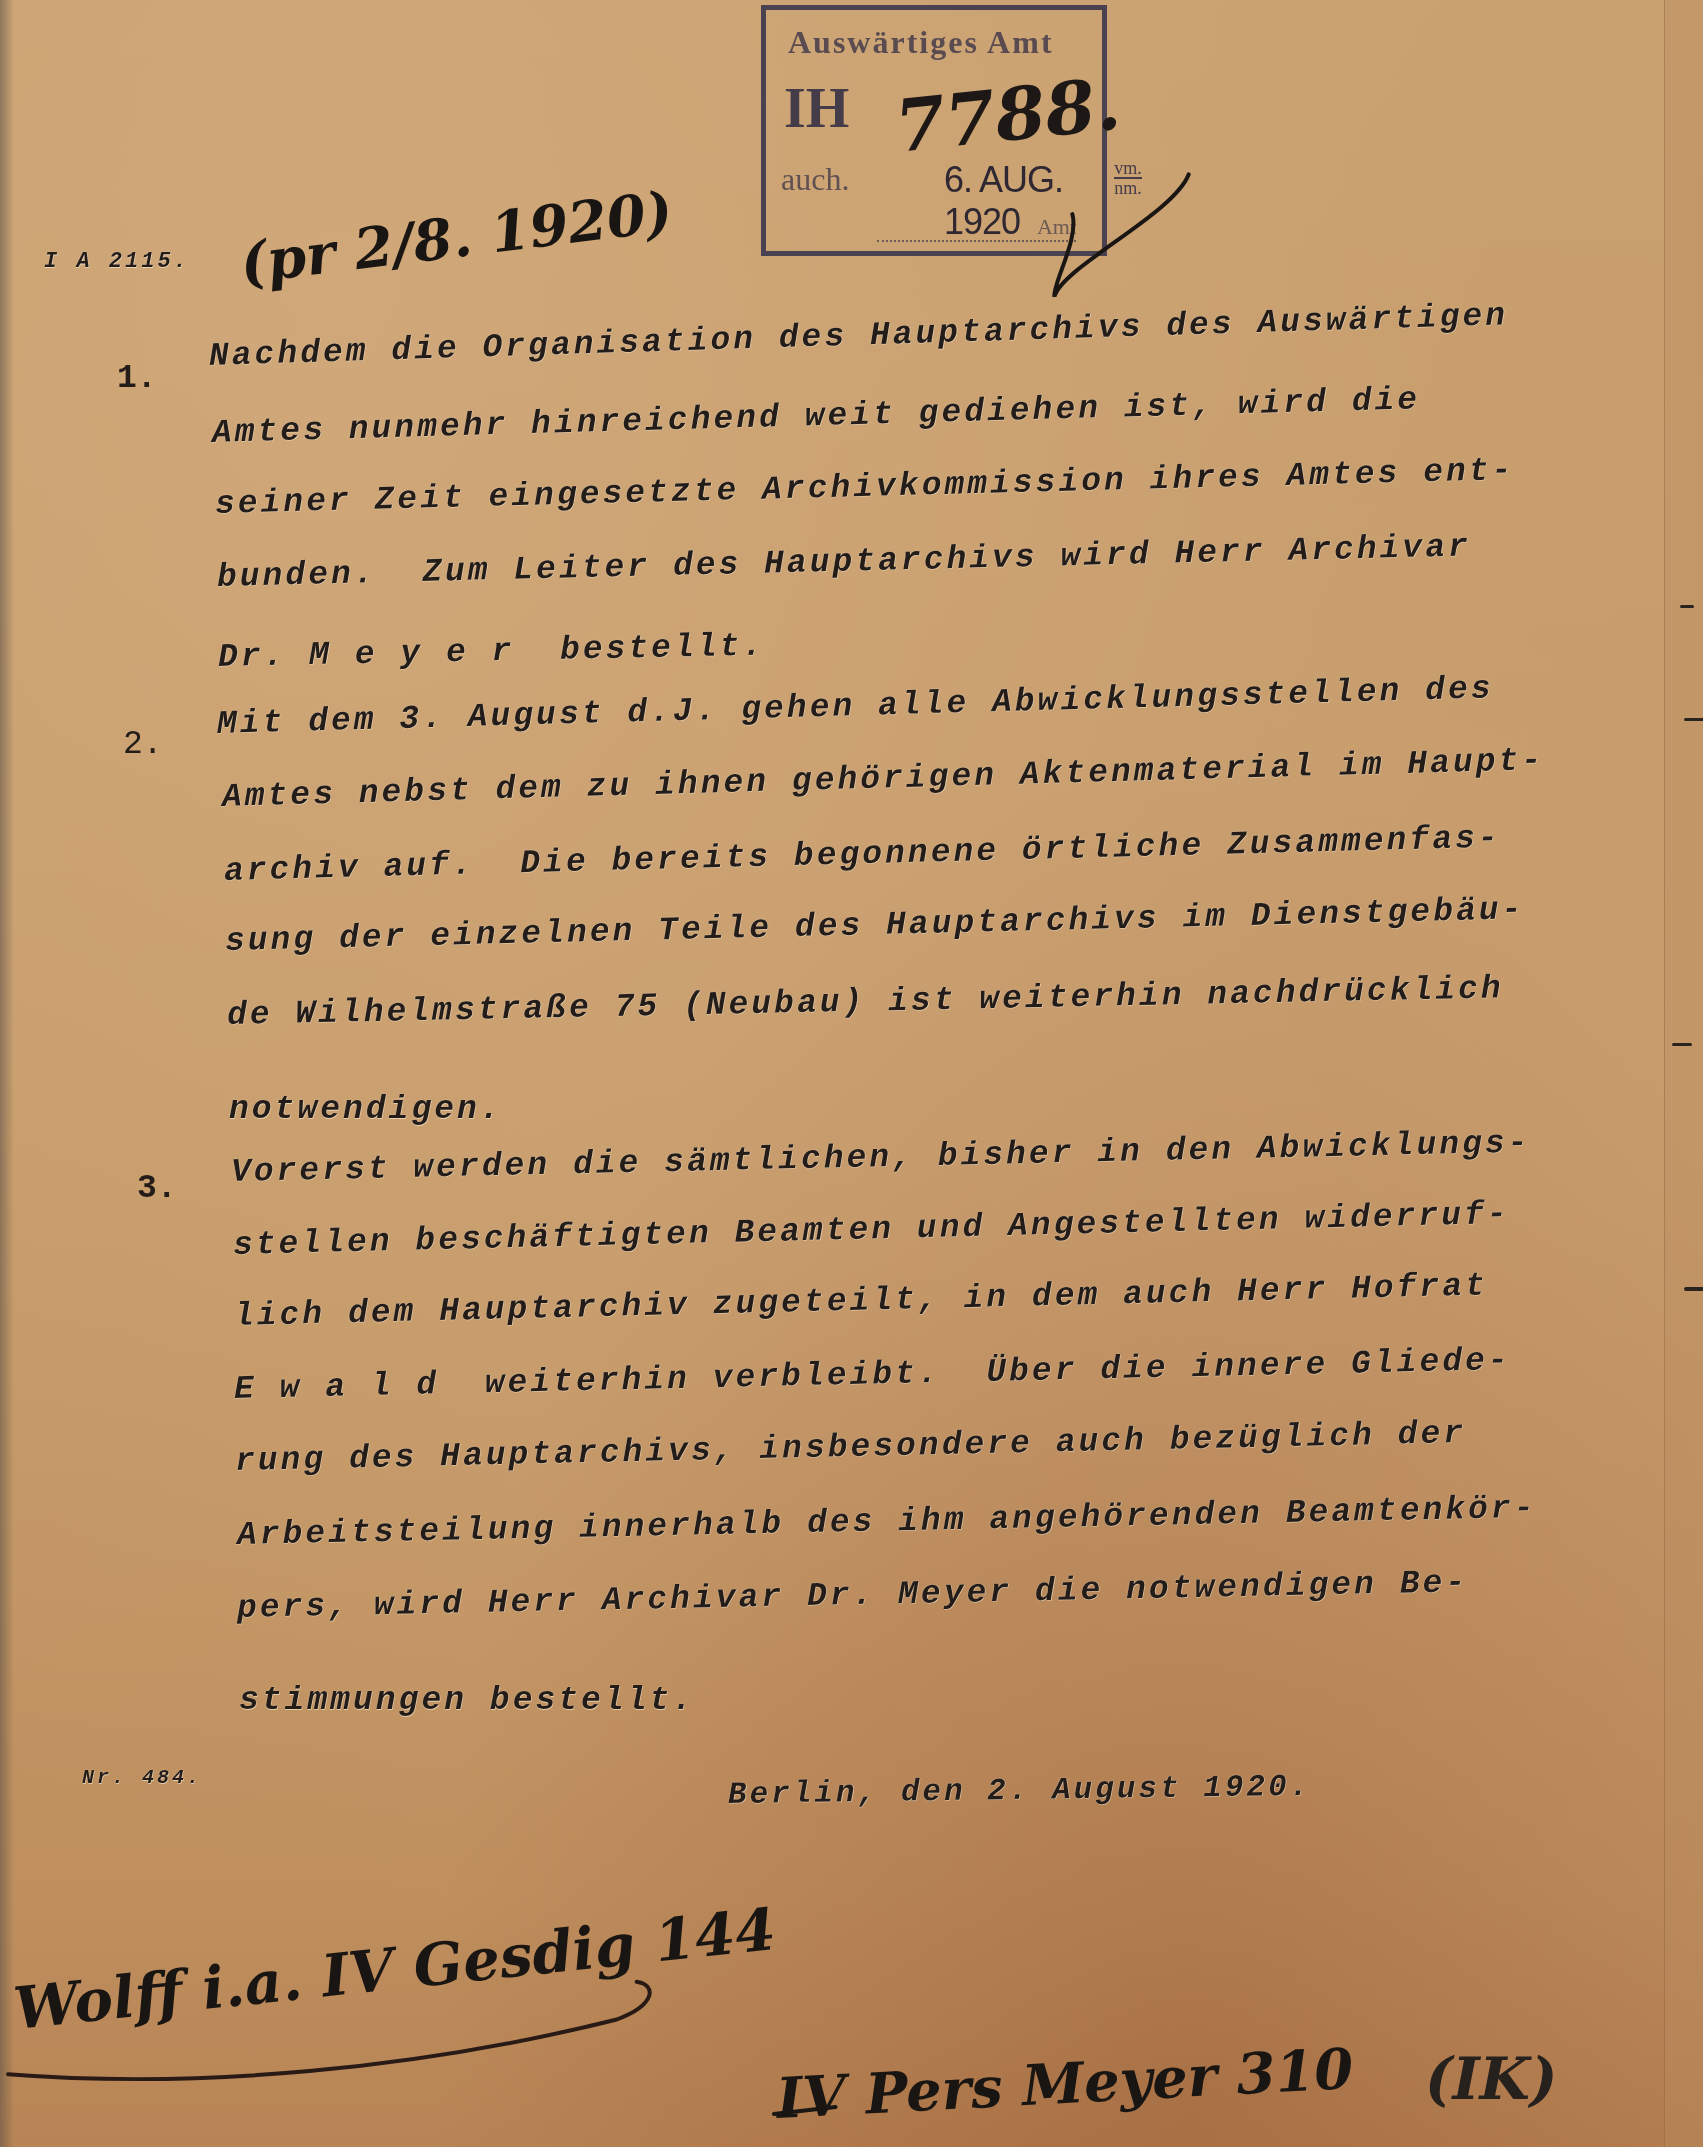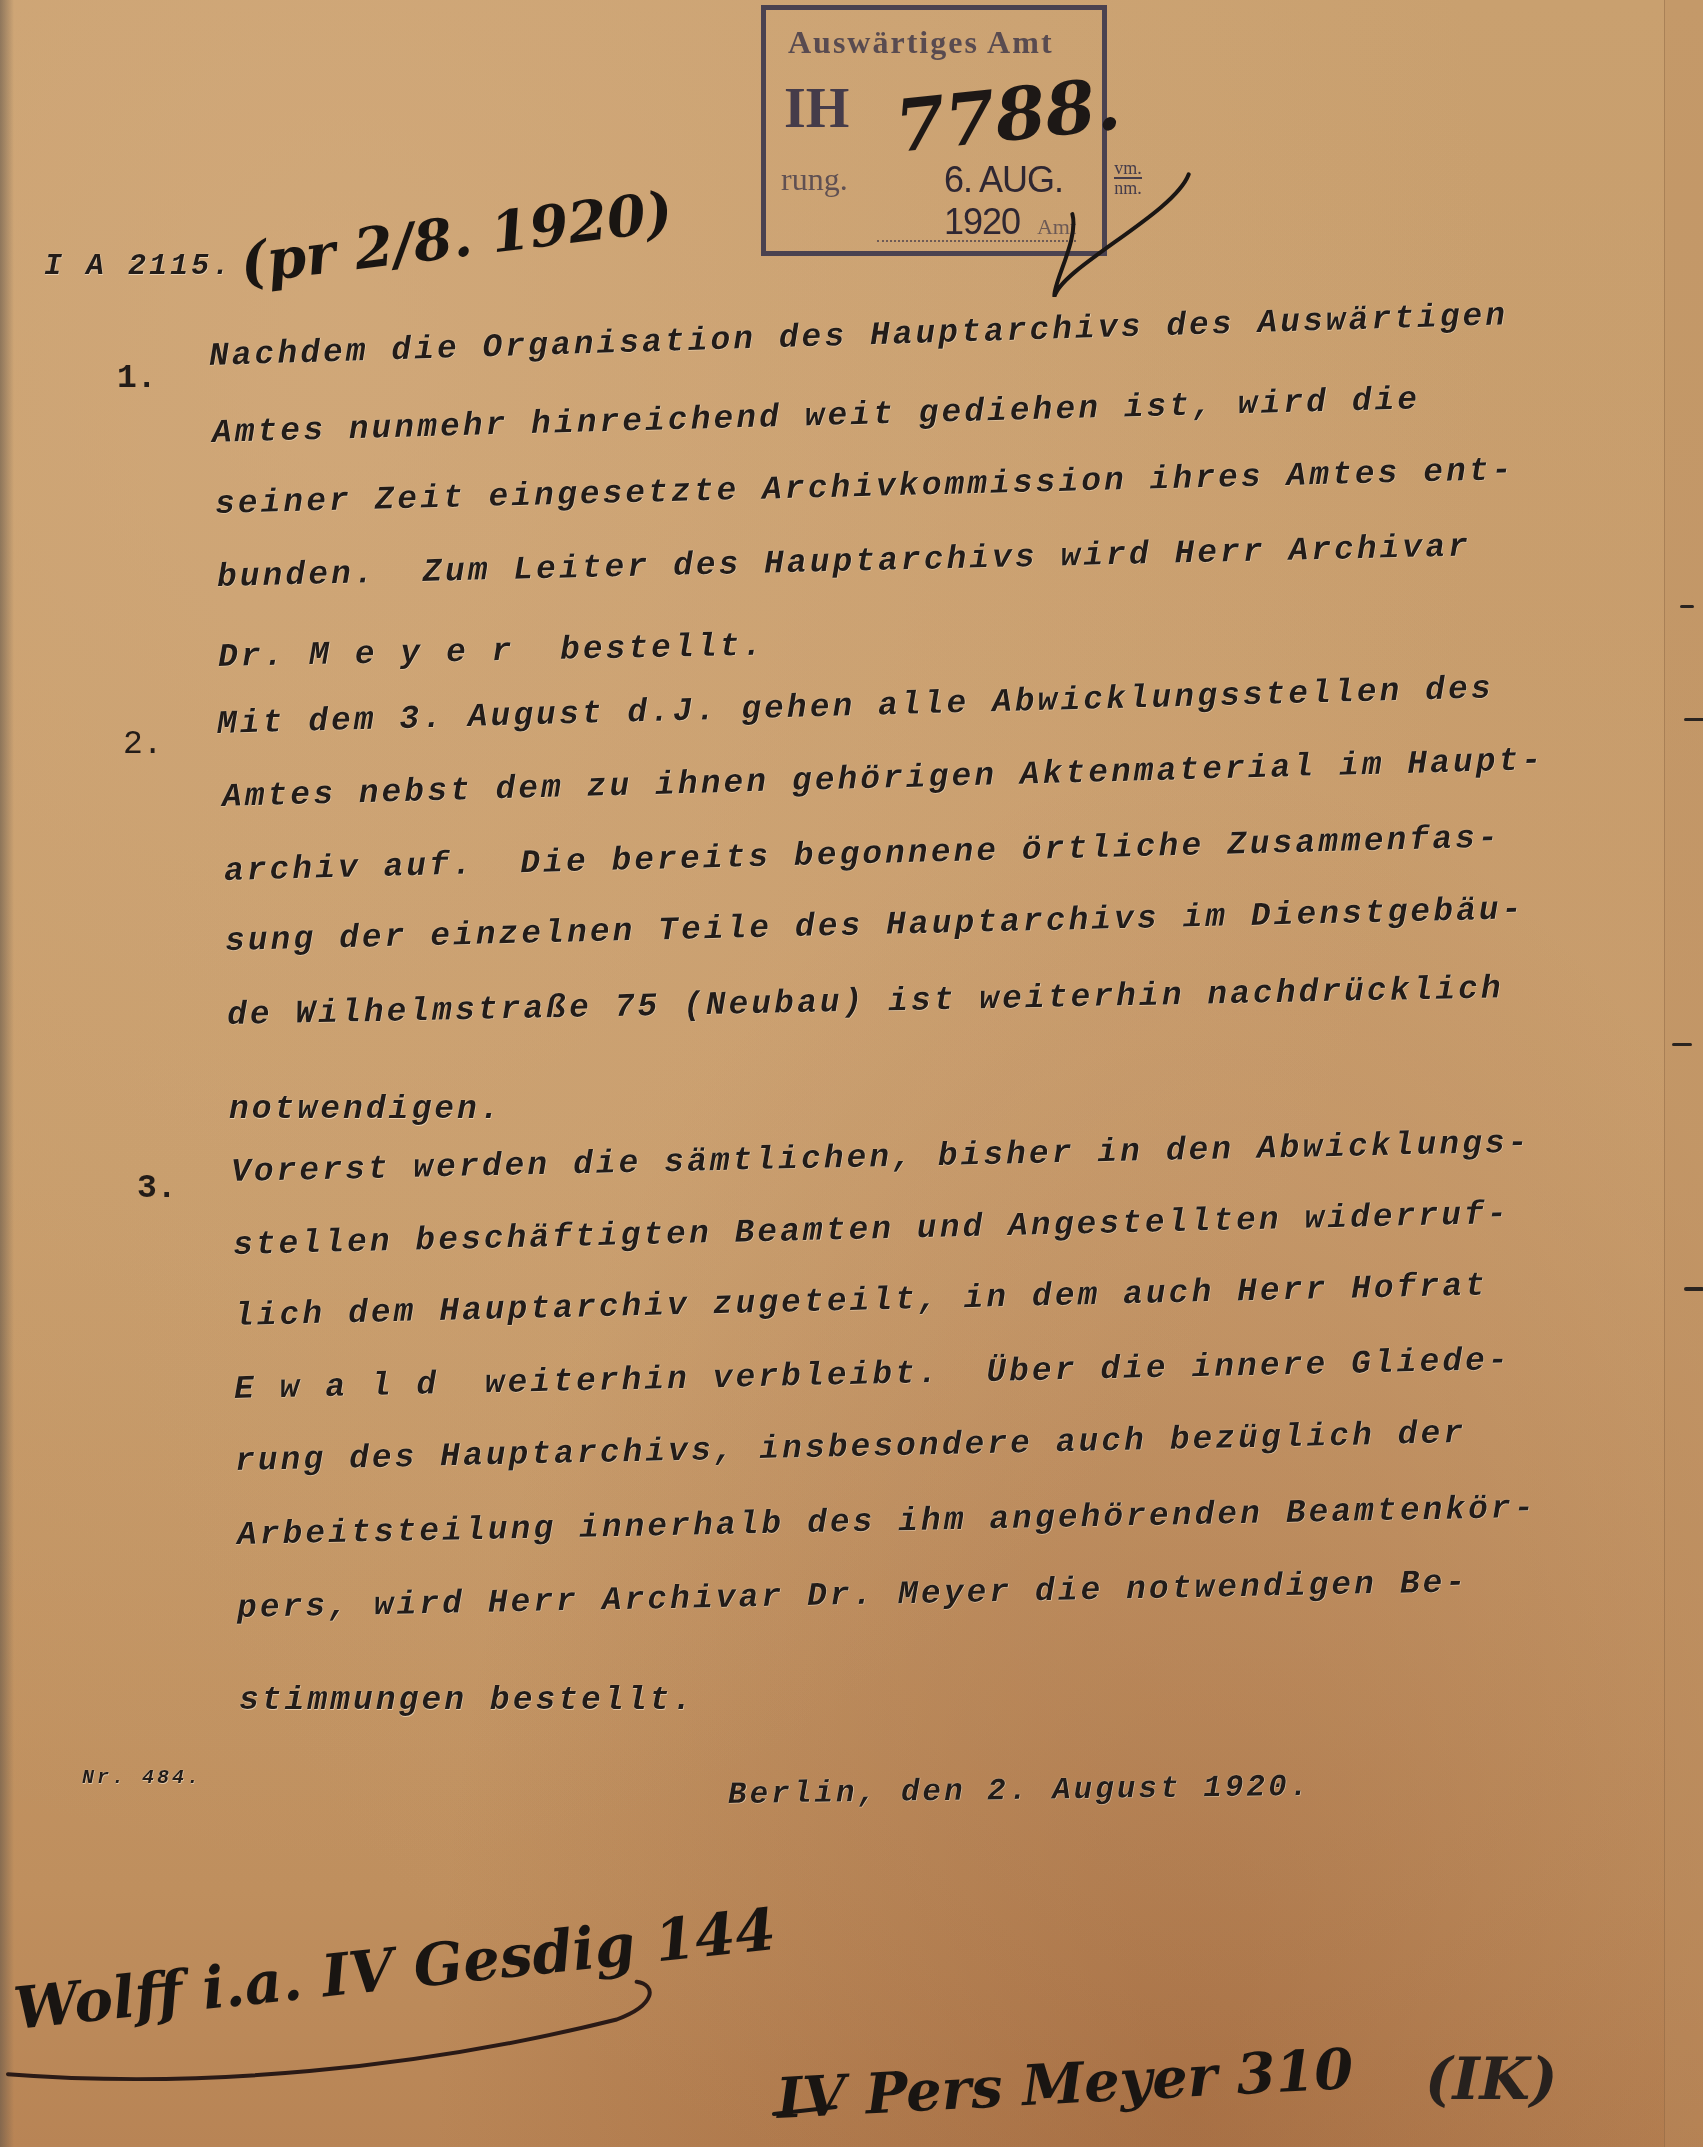--- a/index.html
+++ b/index.html
@@ -94,39 +94,39 @@
 <div class="right-fold"></div>
 <div class="fold-mark" style="left:1680px;top:605px;width:14px;"></div>
 <div class="fold-mark" style="left:1684px;top:718px;width:22px;"></div>
 <div class="fold-mark" style="left:1672px;top:1043px;width:20px;"></div>
 <div class="fold-mark" style="left:1684px;top:1287px;width:20px;height:4px;"></div>
 
 <div class="stamp">
   <div class="stamp-title">Auswärtiges Amt</div>
   <div class="stamp-ih">IH</div>
   <div class="stamp-num">7788.</div>
-  <div class="stamp-eing">rung.</div>
+  <div class="stamp-eing">auch.</div>
   <div class="stamp-date">6. AUG. 1920</div>
   <div class="stamp-ampm">
     <div>vm.</div>
     <div class="bar"></div>
     <div>nm.</div>
   </div>
   <div class="stamp-amt">Amt</div>
 </div>
 
 <svg class="overlay" width="1703" height="2147" viewBox="0 0 1712 2158">
   <path d="M1195 175 C1180 215, 1068 268, 1060 298 C1058 285, 1085 240, 1078 215" fill="none" stroke="#1a1614" stroke-width="4" stroke-linecap="round"></path>
 
   <path d="M8 2085 C 200 2100, 420 2080, 620 2030 C 660 2015, 660 1995, 640 1992" fill="none" stroke="#2a1a16" stroke-width="4" stroke-linecap="round"></path>
 
   <path d="M778 2125 L840 2118" stroke="#1a1614" stroke-width="4" stroke-linecap="round"></path>
 </svg>
 
-<div class="typed" style="left:44px;top:249px;font-size:30px;">I A 2115.</div>
+<div class="typed" style="left:44px;top:249px;font-size:22px;">I A 2115.</div>
 <div class="hand" style="left:239px;top:204px;font-size:56px;transform:rotate(-7deg);">(pr 2/8. 1920)</div>
 
 <div class="num" style="left:117px;top:360px;">1.</div>
 <div class="typed" style="left:209px;top:338px;transform:rotate(-1.8deg);">Nachdem die Organisation des Hauptarchivs des Auswärtigen</div>
 <div class="typed" style="left:212px;top:415px;transform:rotate(-1.6deg);">Amtes nunmehr hinreichend weit gediehen ist, wird die</div>
 <div class="typed" style="left:215px;top:486px;transform:rotate(-1.5deg);">seiner Zeit eingesetzte Archivkommission ihres Amtes ent-</div>
 <div class="typed" style="left:217px;top:559px;transform:rotate(-1.4deg);">bunden.  Zum Leiter des Hauptarchivs wird Herr Archivar</div>
 <div class="typed" style="left:218px;top:639px;transform:rotate(-1.2deg);">Dr. M e y e r  bestellt.</div>
 
 <div class="num" style="left:123px;top:726px;font-weight:normal;">2.</div>

